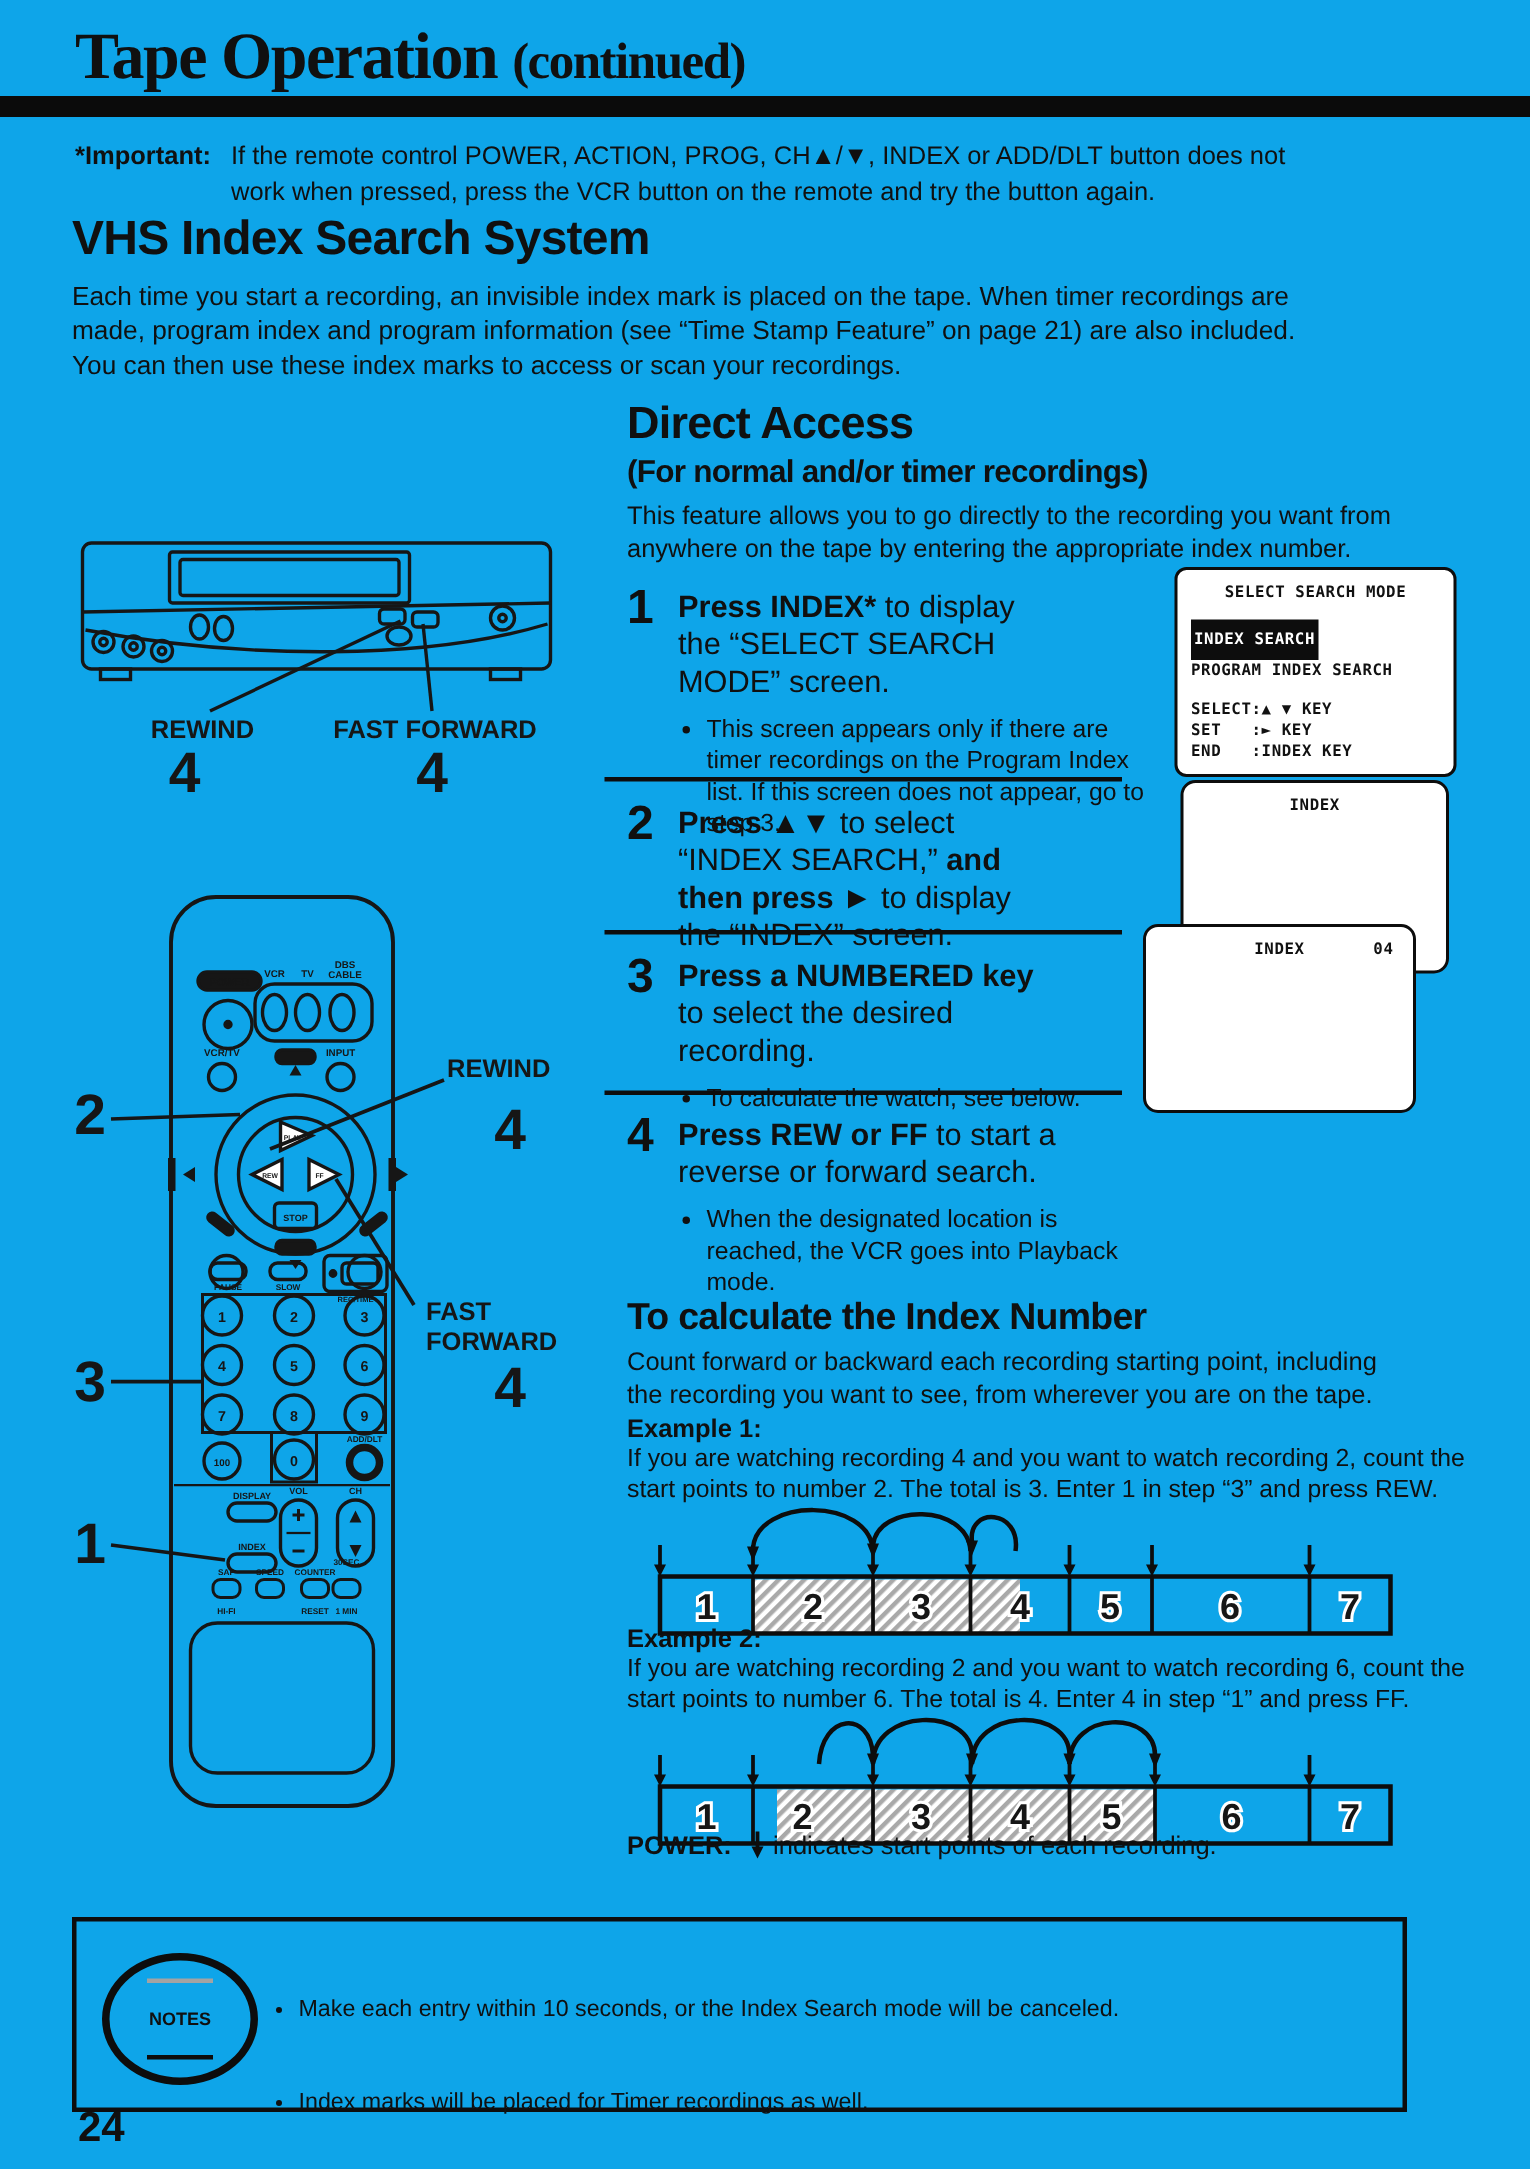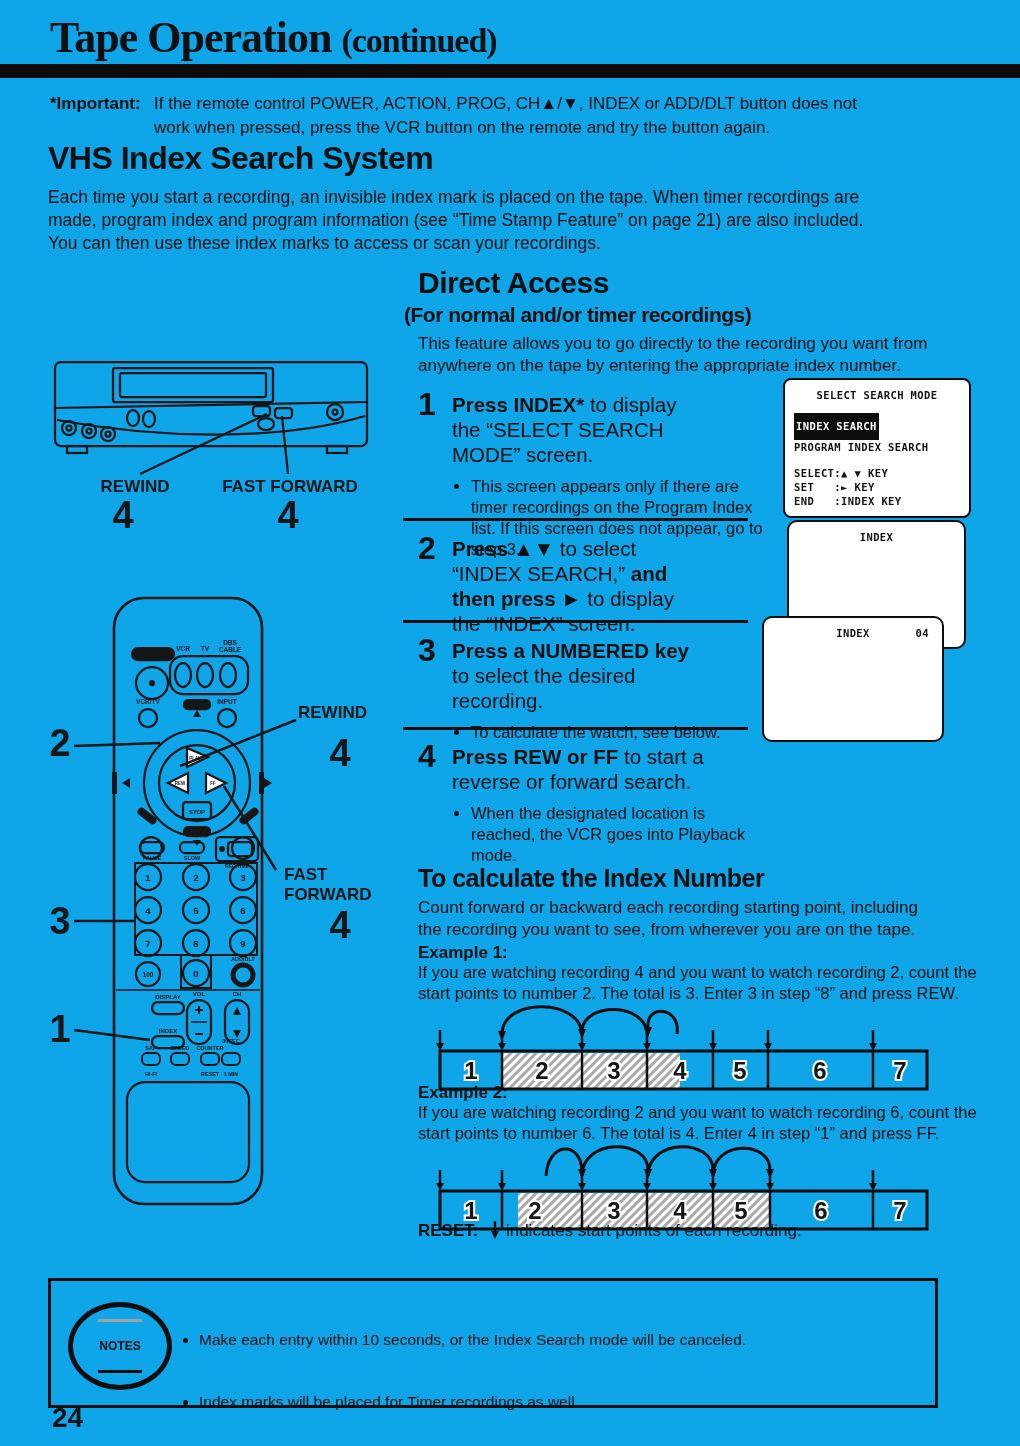--- a/index.html
+++ b/index.html
@@ -236,21 +236,21 @@
     <text x="258" y="128" font-size="17" font-weight="bold">REWIND</text>
     <text x="300" y="176" text-anchor="middle" font-size="38" font-weight="bold">4</text>
     <text x="244" y="290" font-size="17" font-weight="bold">FAST</text>
     <text x="244" y="310" font-size="17" font-weight="bold">FORWARD</text>
     <text x="300" y="348" text-anchor="middle" font-size="38" font-weight="bold">4</text>
     <text x="20" y="344" text-anchor="middle" font-size="38" font-weight="bold">3</text>
     <text x="20" y="452" text-anchor="middle" font-size="38" font-weight="bold">1</text>
   </svg>
 
   <div class="h2" style="left:418px;top:266px;font-size:30px;">Direct Access</div>
-  <div class="h2" style="left:404px;top:303px;font-size:21px;">(For normal and/or timer recordings)</div>
+  <div class="h2" style="left:418px;top:303px;font-size:21px;">(For normal and/or timer recordings)</div>
   <div class="body-text" style="left:418px;top:333px;width:540px;font-size:17px;">This feature allows you to go directly to the recording you want from anywhere on the tape by entering the appropriate index number.</div>
 
   <div class="step" style="top:392px;">
     <div class="step-num">1</div>
     <div class="step-body">
       <b>Press INDEX*</b><span> to display the “SELECT SEARCH MODE” screen.</span><b></b><span></span>
     </div>
     <ul class="step-bullets">
         <li>This screen appears only if there are timer recordings on the Program Index list. If this screen does not appear, go to step 3.</li>
       </ul>
@@ -305,21 +305,21 @@
   <div class="screen" style="left:762px;top:616px;width:178px;height:122px;z-index:2;">
     <div class="scr-title">INDEX</div>
     <div class="scr-val-right">04</div>
   </div>
 
 
   <div class="h2" style="left:418px;top:864px;font-size:25px;">To calculate the Index Number</div>
   <div class="body-text" style="left:418px;top:897px;width:515px;font-size:17px;">Count forward or backward each recording starting point, including the recording you want to see, from wherever you are on the tape.</div>
 
   <div class="example-label" style="left:418px;top:943px;">Example 1:</div>
-  <div class="example-text" style="left:418px;top:962px;">If you are watching recording 4 and you want to watch recording 2, count the start points to number 2. The total is 3. Enter 3 in step “8” and press REW.</div>
+  <div class="example-text" style="left:418px;top:962px;">If you are watching recording 4 and you want to watch recording 2, count the start points to number 2. The total is 3. Enter 1 in step “3” and press REW.</div>
 
   <svg class="abs" style="left:430px;top:996px;" width="505" height="104" viewBox="0 0 505 104">
     <defs>
       <pattern id="hatch" width="6" height="6" patternUnits="userSpaceOnUse" patternTransform="rotate(45)">
         <rect width="6" height="6" fill="#ffffff"></rect>
           <rect width="3" height="6" fill="#a9a9a9"></rect>
       </pattern>
     </defs>
     <g stroke="#0d0d0d" fill="none">
       <rect x="72" y="57" width="80" height="36" fill="url(#hatch)" stroke="none"></rect>
@@ -425,21 +425,21 @@
       <text x="105" y="83">2</text>
       <text x="184" y="83">3</text>
       <text x="250" y="83">4</text>
       <text x="311" y="83">5</text>
       <text x="391" y="83">6</text>
       <text x="470" y="83">7</text>
     </g>
   </svg>
 
   <div class="note-line">
-    <b>RESET:</b>
+    <b>POWER:</b>
     <svg width="12" height="20" viewBox="0 0 12 20" style="vertical-align:-4px;">
       <line x1="6" y1="1" x2="6" y2="12" stroke="#0d0d0d" stroke-width="2.5"></line>
       <polygon points="2,11 10,11 6,19" fill="#0d0d0d"></polygon>
     </svg>
     <span>indicates start points of each recording.</span>
   </div>
 
   <div class="notes-box">
     <div class="notes-badge">
       <span>NOTES</span>

